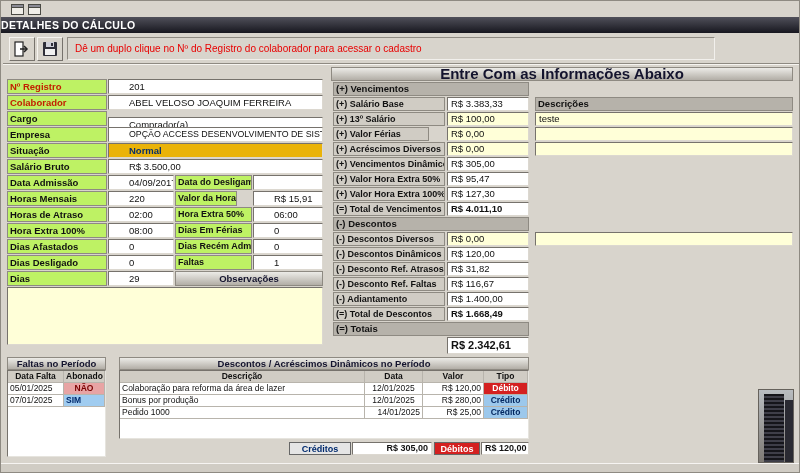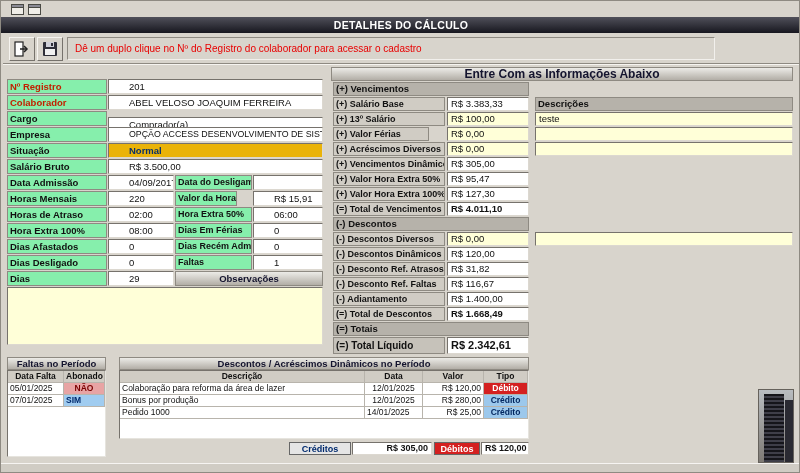--- a/index.html
+++ b/index.html
@@ -1,25 +1,25 @@
 <!DOCTYPE html>
 <html><head>
 <meta charset="utf-8">
 <style>
   *{margin:0;padding:0;box-sizing:border-box}
   html,body{background:#9a968e}
   body{font-family:"Liberation Sans","DejaVu Sans",sans-serif}
   .screen{position:relative;width:800px;height:473px;background:#d8d4cc;border:1px solid #8e8a82;overflow:hidden;margin:0 auto}
   .abs{position:absolute}
-  .titlebar{position:absolute;left:0;top:16px;width:800px;height:16px;background:linear-gradient(#50505a,#17171f);color:#fff;font-weight:bold;font-size:10.5px;line-height:16px;text-align:center;letter-spacing:.3px}
+  .titlebar{position:absolute;left:0;top:16px;width:800px;height:16px;background:linear-gradient(#50505a,#17171f);color:#fff;font-weight:bold;font-size:10.5px;line-height:16px;letter-spacing:.3px}
   .tbtn{position:absolute;width:26px;height:24px;background:#d8d4cc;border:1px solid;border-color:#f6f4f0 #76726c #76726c #f6f4f0;display:flex;align-items:center;justify-content:center;cursor:pointer}
   .hintpanel{position:absolute;border:1px solid;border-color:#8e8a82 #f2f0ec #f2f0ec #8e8a82}
   .hint{position:absolute;color:#e80000;font-size:10px;line-height:14px;white-space:nowrap}
   .groove{position:absolute;height:2px;border-top:1px solid #8e8a82;border-bottom:1px solid #f6f4f0}
-  .lbl{position:absolute;background:#86efac;border:1px solid #8e8a82;font-weight:bold;font-size:9.5px;height:15px;line-height:13px;padding:0 2px;white-space:nowrap;overflow:hidden;color:#111}
+  .lbl{position:absolute;background:#bef264;border:1px solid #8e8a82;font-weight:bold;font-size:9.5px;height:15px;line-height:13px;padding:0 2px;white-space:nowrap;overflow:hidden;color:#111}
   .lbl.red{color:#c22000}
   .val{position:absolute;background:#fff;border:1px solid;border-color:#76726c #dcd8d0 #dcd8d0 #76726c;font-size:9.5px;height:15px;line-height:13px;padding:0 20px;white-space:nowrap;overflow:hidden;color:#111}
   .val.yellow{background:#ffffd8}
   .val.blue{background:#eab308;font-weight:bold;color:#08306a}
   .clbl{position:absolute;background:#d0ccc4;border:1px solid #8e8a82;font-weight:bold;font-size:9px;height:14px;line-height:12px;padding:0 2px;white-space:nowrap;overflow:hidden;color:#111}
   .cval{position:absolute;background:#fff;border:1px solid;border-color:#76726c #dcd8d0 #dcd8d0 #76726c;font-size:9.5px;height:14px;line-height:12px;padding:0 3px;white-space:nowrap;overflow:hidden;color:#111}
   .cval.yellow{background:#ffffd8}
   .cval.bold{font-weight:bold}
   .hdr{position:absolute;background:linear-gradient(#ecebe7,#b2aea6);border:1px solid #8e8a82;font-weight:bold;font-size:9.5px;height:14px;line-height:12px;text-align:center;color:#14142e;white-space:nowrap;overflow:hidden}
   .shdr{position:absolute;background:#b6b2aa;border:1px solid #8e8a82;font-weight:bold;font-size:9.5px;height:14px;line-height:12px;padding:0 2px;color:#111;white-space:nowrap;overflow:hidden}
@@ -116,21 +116,21 @@
   <div class="val" style="left:107px;top:254px;width:66px">0</div>
   <div class="lbl" style="left:174px;top:254px;width:77px;font-size:9px">Faltas</div>
   <div class="val" style="left:252px;top:254px;width:70px">1</div>
 
   <div class="lbl" style="left:6px;top:270px;width:100px">Dias</div>
   <div class="val" style="left:107px;top:270px;width:66px">29</div>
   <div class="hdr" style="left:174px;top:270px;width:148px;height:15px;line-height:13px">Observações</div>
 
   <div class="val yellow" style="left:6px;top:286px;width:316px;height:58px;white-space:normal"></div>
 
-  <div class="hdr" style="left:330px;top:66px;width:462px;height:14px;font-size:12px">Entre Com as Informações Abaixo</div>
+  <div class="hdr" style="left:330px;top:66px;width:462px;height:14px;font-size:15px">Entre Com as Informações Abaixo</div>
 
   <div class="shdr" style="left:534px;top:96px;width:258px">Descrições</div>
   <div class="shdr" style="left:332px;top:81px;width:196px">(+) Vencimentos</div>
 
   <div class="clbl" style="left:332px;top:96px;width:112px">(+) Salário Base</div>
   <div class="cval" style="left:446px;top:96px;width:82px">R$ 3.383,33</div>
 
   <div class="clbl" style="left:332px;top:111px;width:112px">(+) 13º Salário</div>
   <div class="cval yellow" style="left:446px;top:111px;width:82px">R$ 100,00</div>
   <div class="cval yellow" style="left:534px;top:111px;width:258px">teste</div>
@@ -171,21 +171,20 @@
   <div class="cval" style="left:446px;top:276px;width:82px">R$ 116,67</div>
 
   <div class="clbl" style="left:332px;top:291px;width:112px">(-) Adiantamento</div>
   <div class="cval" style="left:446px;top:291px;width:82px">R$ 1.400,00</div>
 
   <div class="clbl" style="left:332px;top:306px;width:112px">(=) Total de  Descontos</div>
   <div class="cval bold" style="left:446px;top:306px;width:82px">R$ 1.668,49</div>
 
   <div class="shdr" style="left:332px;top:321px;width:196px">(=) Totais</div>
 
-  <div class="clbl" style="left:332px;top:336px;width:112px;height:17px;line-height:15px;font-size:10px;background:#c6c2ba">(=) Total Líquido</div>
   <div class="cval bold" style="left:446px;top:336px;width:82px;height:17px;line-height:15px;font-size:11px">R$ 2.342,61</div>
 
   <div class="hdr" style="left:6px;top:356px;width:99px;height:13px">Faltas no Período</div>
   <div class="panelbody" style="left:6px;top:369px;width:99px;height:87px">
     <div class="trow">
       <div class="tc th" style="width:56px">Data Falta</div>
       <div class="tc th" style="width:41px">Abonado</div>
     </div>
     <div class="trow">
       <div class="tc" style="width:56px">05/01/2025</div>
@@ -212,21 +211,21 @@
       <div class="tc b-deb" style="width:44px">Débito</div>
     </div>
     <div class="trow">
       <div class="tc" style="width:245px">Bonus por produção</div>
       <div class="tc" style="width:58px;text-align:center">12/01/2025</div>
       <div class="tc" style="width:61px;text-align:right">R$ 280,00</div>
       <div class="tc b-cred" style="width:44px">Crédito</div>
     </div>
     <div class="trow">
       <div class="tc" style="width:245px">Pedido 1000</div>
-      <div class="tc" style="width:58px;text-align:left">14/01/2025</div>
+      <div class="tc" style="width:58px;text-align:right">14/01/2025</div>
       <div class="tc" style="width:61px;text-align:right">R$ 25,00</div>
       <div class="tc b-cred" style="width:44px">Crédito</div>
     </div>
   </div>
 
   <div class="flabel" style="left:288px;top:441px;width:62px;background:#e5e5e5;color:#002a6e">Créditos</div>
   <div class="cval bold" style="left:351px;top:441px;width:80px;height:13px;line-height:11px;font-size:9px;text-align:right">R$ 305,00</div>
   <div class="flabel" style="left:433px;top:441px;width:46px;background:#d42020;color:#fff">Débitos</div>
   <div class="cval bold" style="left:480px;top:441px;width:48px;height:13px;line-height:11px;font-size:9px;text-align:right">R$ 120,00</div>
 

